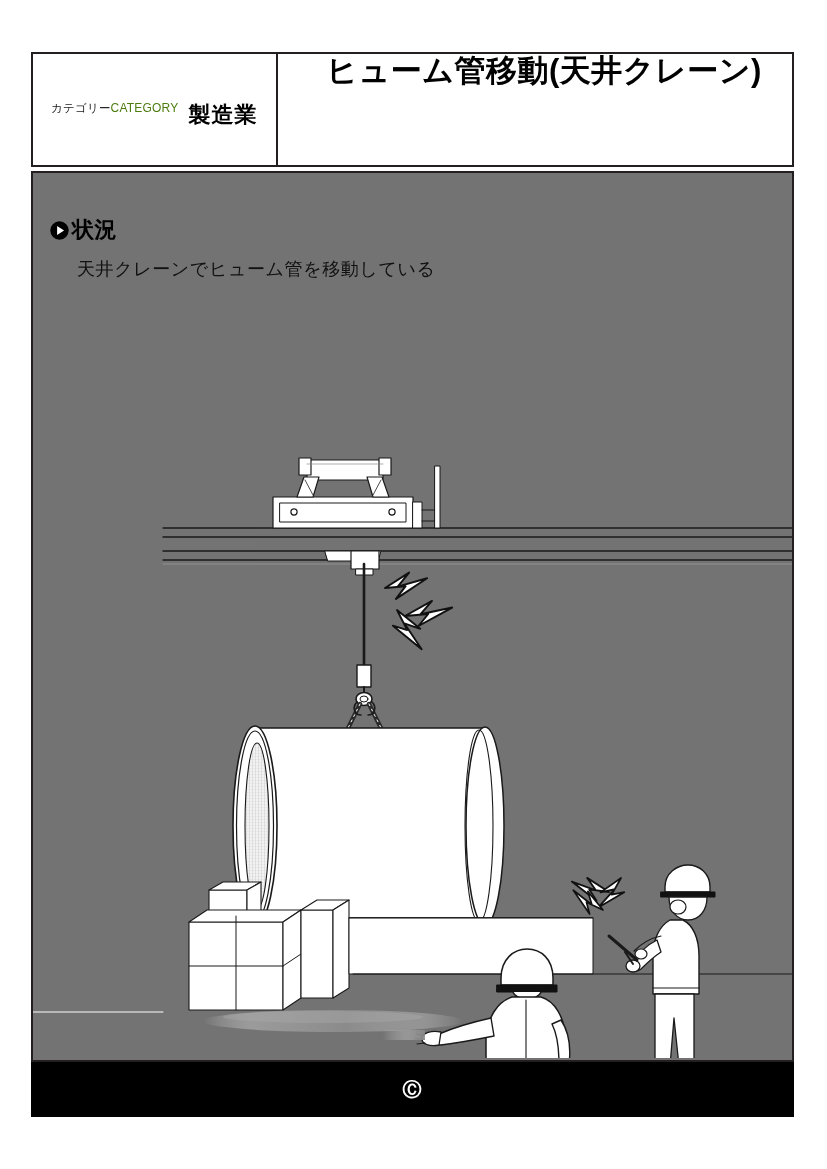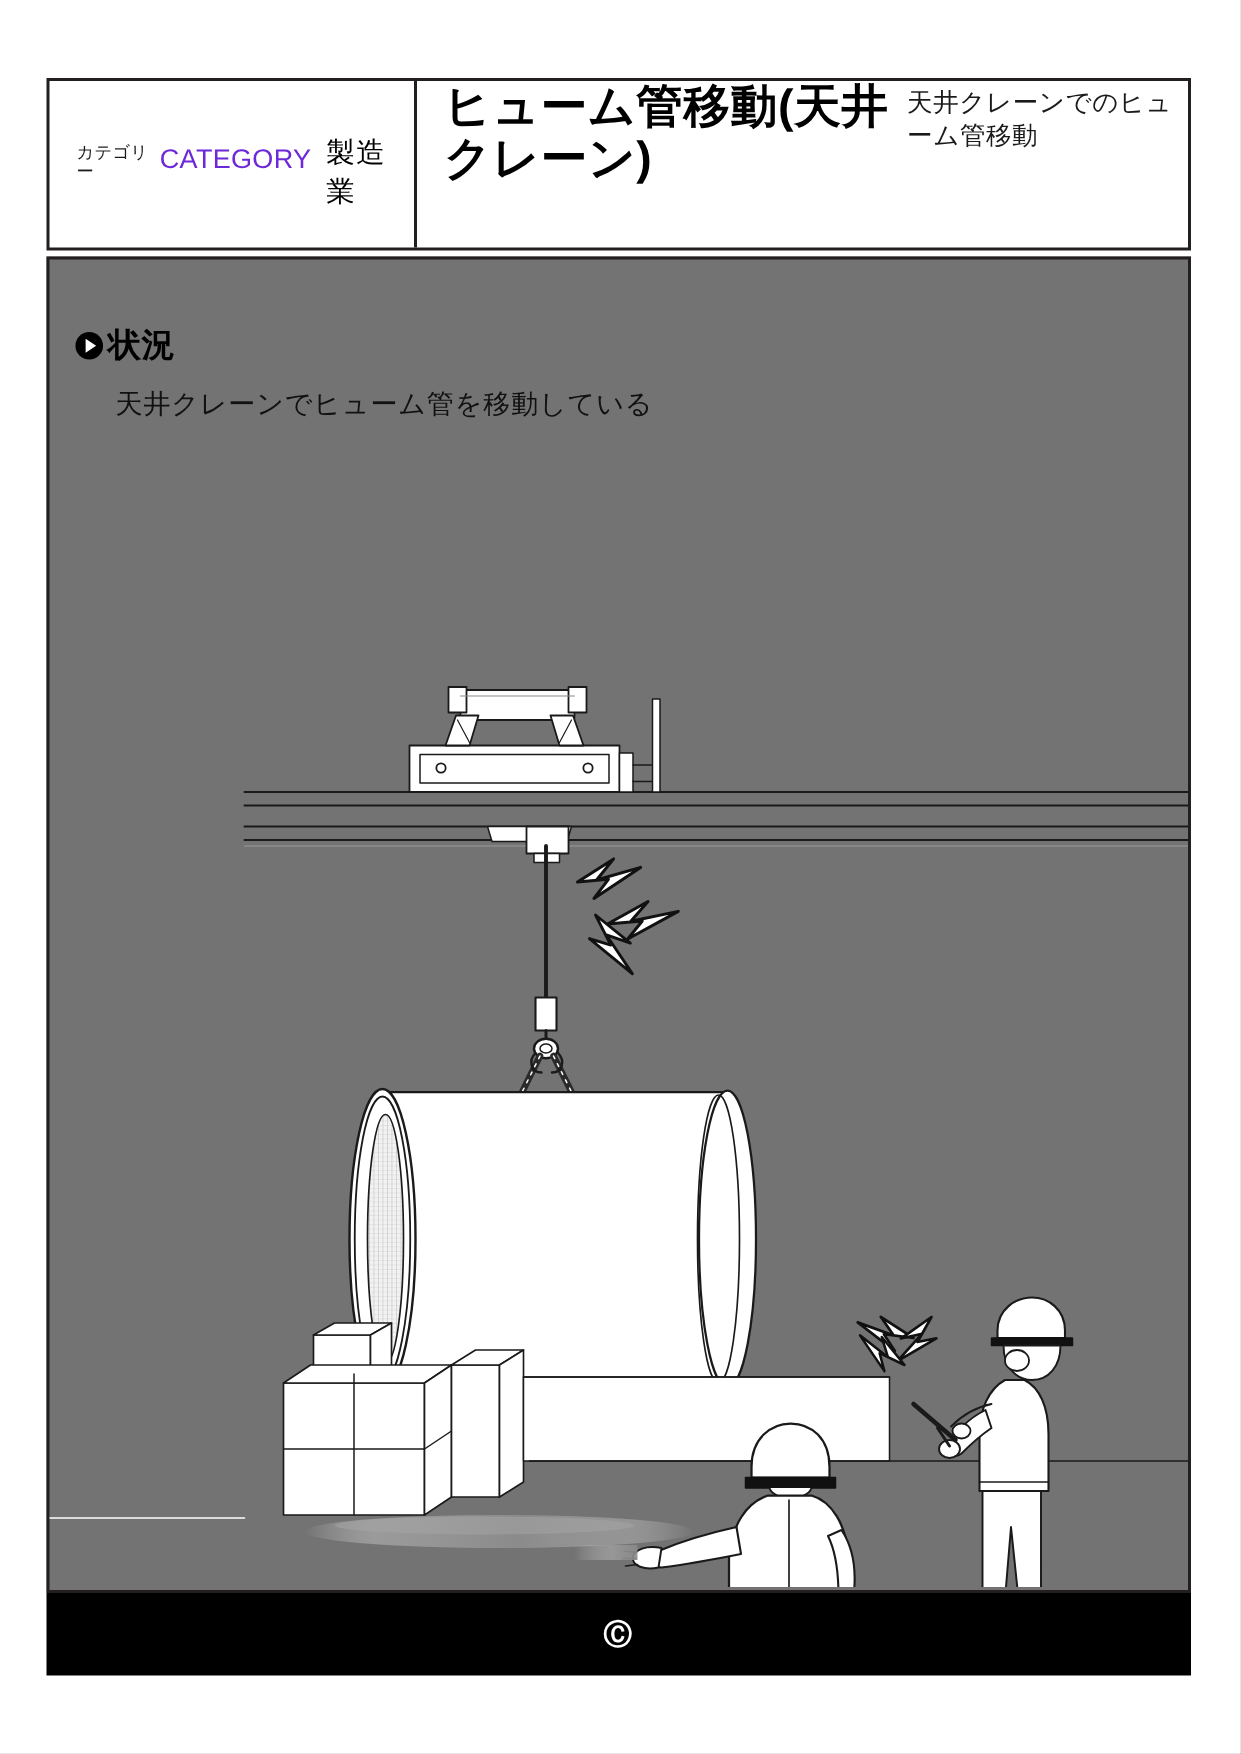--- a/index.html
+++ b/index.html
@@ -49,27 +49,27 @@
     flex-direction: row;
     line-height: 1.12;
     padding-bottom: 2px;
   }
   .cat-jp {
     font-size: 11.5px;
     letter-spacing: .2px;
     color: #1a1a1a;
   }
   .cat-en {
-    font-size: 18px;
+    font-size: 12px;
     letter-spacing: .2px;
-    color: #6d28d9;
+    color: #4d7c0f;
   }
   .category-value {
-    font-size: 19px;
-    font-weight: normal;
+    font-size: 22px;
+    font-weight: bold;
     letter-spacing: 1px;
     margin-left: 10px;
     margin-top: 10px;
     color: #000;
   }
   .title-cell {
     flex: 1;
     padding-left: 18px;
     display: flex;
     flex-direction: row;
@@ -172,21 +172,20 @@
     <div class="category-cell">
       <div class="category-labels">
         <span class="cat-jp">カテゴリー</span>
         <span class="cat-en">CATEGORY</span>
       </div>
       <div class="category-value">製造業</div>
     </div>
 
     <div class="title-cell">
       <div class="title-main">ヒューム管移動(天井クレーン)</div>
-      <div class="title-sub">天井クレーンでのヒューム管移動</div>
     </div>
 
   </div>
 
   <div class="body-box">
 
     <div class="section-head">
       <span class="bullet-icon">
         <svg width="19" height="19" viewBox="0 0 19 19">
           <circle cx="9.5" cy="9.5" r="9.2" fill="#000"></circle>

